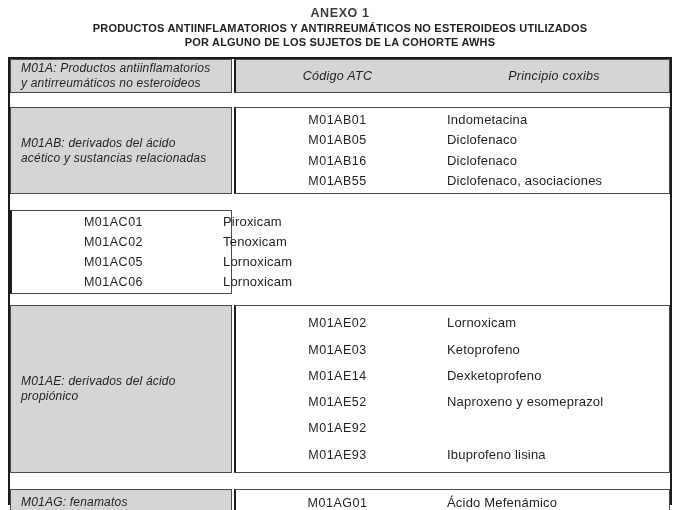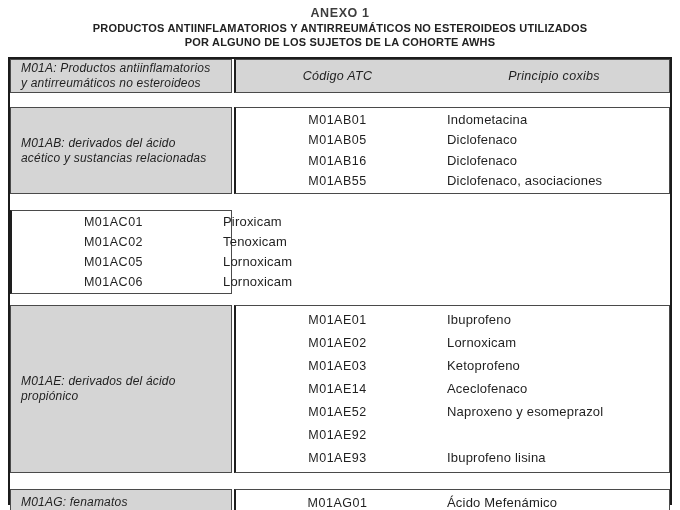--- a/index.html
+++ b/index.html
@@ -152,34 +152,30 @@
           <span class="act">Lornoxicam</span>
         </div>
       </div>
     </div>
 
     <div class="grp g3">
       <div class="cat">M01AE: derivados del ácido
 propiónico</div>
       <div class="bodyc">
         <div class="drow">
-          <span class="code">M01AE01</span>
-          <span class="act">Ibuprofeno</span>
-        </div>
-        <div class="drow">
           <span class="code">M01AE02</span>
           <span class="act">Lornoxicam</span>
         </div>
         <div class="drow">
           <span class="code">M01AE03</span>
           <span class="act">Ketoprofeno</span>
         </div>
         <div class="drow">
           <span class="code">M01AE14</span>
-          <span class="act">Aceclofenaco</span>
+          <span class="act">Dexketoprofeno</span>
         </div>
         <div class="drow">
           <span class="code">M01AE52</span>
           <span class="act">Naproxeno y esomeprazol</span>
         </div>
         <div class="drow">
           <span class="code">M01AE92</span>
         </div>
         <div class="drow">
           <span class="code">M01AE93</span>

